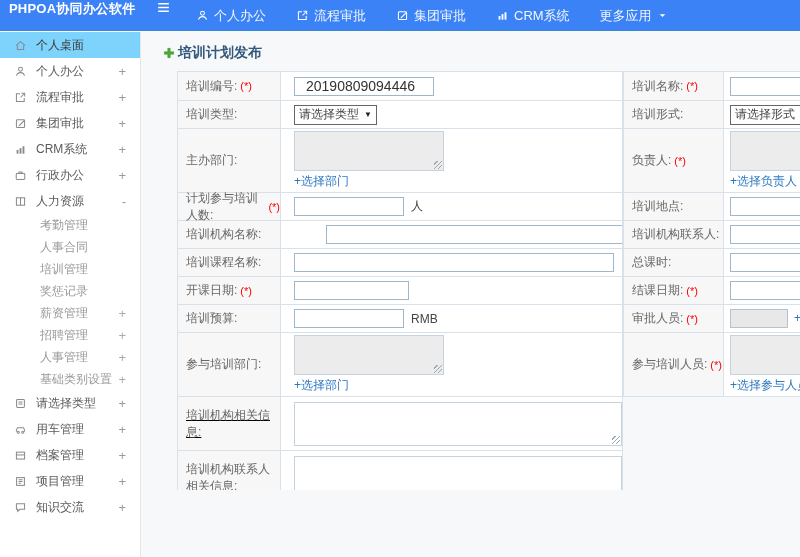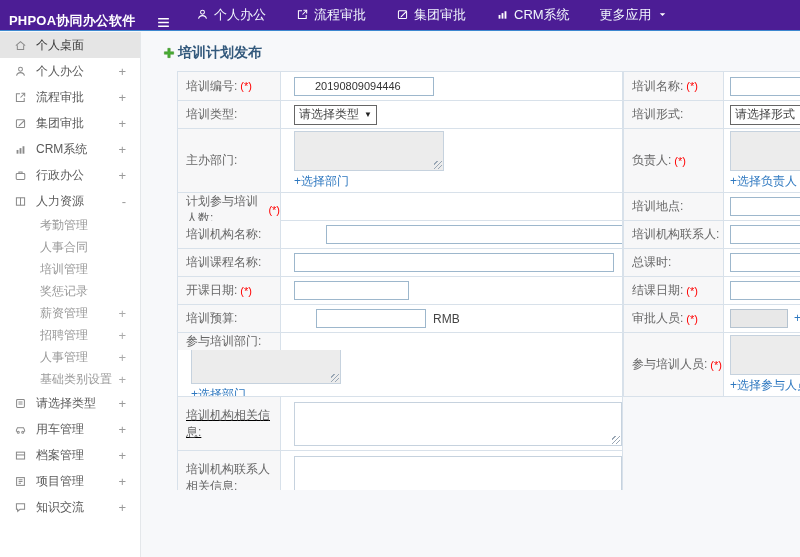--- a/index.html
+++ b/index.html
@@ -1,33 +1,33 @@
 <!DOCTYPE html>
 <html><head>
 <meta charset="utf-8">
 <style>
   * { margin:0; padding:0; box-sizing:border-box; }
   html,body { width:800px; height:557px; overflow:hidden; }
   body { font-family:"Liberation Sans","DejaVu Sans",sans-serif; background:#f7f8fa; position:relative; font-size:12px; }
   .icon svg { display:block; }
 
   
-  .navbar { height:31px; background:#4c1d95; border-bottom:1px solid #3d88cf; display:flex; align-items:flex-end; color:#fff; }
+  .navbar { height:31px; background:#3b82f6; border-bottom:1px solid #3d88cf; display:flex; align-items:flex-start; color:#fff; }
   .brand { width:148px; padding-left:9px; font-weight:bold; font-size:13px; white-space:nowrap; letter-spacing:.2px; }
   .hamburger { margin:0 10px 0 8px; color:#fff; cursor:pointer; }
   .nav-menu { display:flex; align-items:center; height:31px; }
   .nav-item { display:flex; align-items:center; gap:5px; padding:0 15px; height:31px; color:#f2f7fd; font-size:13px; cursor:pointer; white-space:nowrap; }
   .nav-item .icon { color:#fff; }
 
   
   .sidebar { position:absolute; top:32px; left:0; width:141px; height:525px; background:#fff; border-right:1px solid #e4e7ea; overflow:hidden; }
   .side-item { display:flex; align-items:center; height:26px; padding:0 14px; font-size:12px; color:#5a5a5a; cursor:pointer; }
   .side-item .icon { color:#8a8a8a; margin-right:9px; }
   .side-item .sfx { margin-left:auto; color:#9a9a9a; font-size:13px; }
-  .side-item.active { background:#e5e5e5; color:#3a3a3a; }
+  .side-item.active { background:#7dd3fc; color:#3a3a3a; }
   .side-sub { display:flex; align-items:center; height:22px; padding:0 14px 0 40px; font-size:12px; color:#999; cursor:pointer; }
   .side-sub .sfx { margin-left:auto; color:#aaa; font-size:13px; }
 
   
   .main { position:absolute; left:142px; top:32px; width:658px; height:458px; overflow:hidden;margin-left:9px; }
   .title-bar { display:flex; align-items:center; gap:3px; margin:12px 0 10px 12px; height:17px; }
   .title { font-size:14px; font-weight:bold; color:#33597c; }
 
   .form-area { display:flex; align-items:flex-start; margin-left:26px; }
   .ftable { border:1px solid #d8e1ea; background:#fff; flex:none; }
@@ -36,21 +36,21 @@
   .frow { display:flex; border-top:1px solid #d8e1ea; }
   .frow:first-child { border-top:none; }
   .lcell { background:#f7f7f8; color:#666; font-size:12px; display:flex; align-items:center; padding-left:8px; gap:3px; border-right:1px solid #d8e1ea; flex:none; }
   .left .lcell { width:103px; }
   .right .lcell { width:100px; }
   .fcell { background:#fff; flex:1; display:flex; align-items:center; padding-left:13px; overflow:hidden; }
   .right .fcell { padding-left:6px; }
   .fcell.col { flex-direction:column; align-items:flex-start; justify-content:center; gap:2px; }
   .req { color:#ff0000; font-size:11px; }
 
-  .inp { height:19px; border:1px solid #9db7cc; background:#fff; font-size:11px; padding:0 20px; color:#333; flex:none; }
+  .inp { height:19px; border:1px solid #9db7cc; background:#fff; font-size:14px; padding:0 11px; color:#333; flex:none; }
   .inp.gray { background:#e8e8e8; border-color:#b5c3d0; }
   .sel { height:20px; border:1px solid #666; background:#fff; display:inline-flex; align-items:center; font-size:12px; color:#444; padding:0 4px; cursor:pointer; }
   .sel::after { content:"▼"; font-size:8px; margin-left:5px; color:#222; }
   .box { border:1px solid #c6d2de; background:#ececec; position:relative; flex:none; }
   .box.white { background:#fff; }
   .box::after { content:""; position:absolute; right:1px; bottom:1px; width:8px; height:8px;
     background:repeating-linear-gradient(135deg, transparent 0 2px, #9aa7b5 2px 3px); }
   .lnk { color:#2e78c0; font-size:12px; white-space:nowrap; cursor:pointer; }
   .sfxtxt { margin-left:7px; font-size:12px; color:#444; white-space:nowrap; }
   .ml6 { margin-left:6px; }
@@ -304,21 +304,21 @@
         </div>
         <div class="frow" style="height: 64px;">
           <div class="lcell">
             <span>主办部门:</span>
           </div>
           <div class="fcell col">
             <div class="box" style="width: 150px; height: 40px;"></div>
             <span class="lnk">+选择部门</span>
           </div>
         </div>
-        <div class="frow" style="height: 28px; flex-direction: column;">
+        <div class="frow" style="height: 28px;">
           <div class="lcell">
             <span>计划参与培训人数:</span>
             <span class="req">(*)</span>
           </div>
           <div class="fcell">
             <input class="inp" style="width: 110px;">
             <span class="sfxtxt">人</span>
           </div>
         </div>
         <div class="frow" style="height: 28px; gap: 32px;">
@@ -339,30 +339,30 @@
         </div>
         <div class="frow" style="height: 28px;">
           <div class="lcell">
             <span>开课日期:</span>
             <span class="req">(*)</span>
           </div>
           <div class="fcell">
             <input class="inp" style="width: 115px;">
           </div>
         </div>
-        <div class="frow" style="height: 28px; gap: 22px;">
+        <div class="frow" style="height: 28px;">
           <div class="lcell">
             <span>培训预算:</span>
           </div>
           <div class="fcell">
             <input class="inp" style="width: 110px;">
             <span class="sfxtxt">RMB</span>
           </div>
         </div>
-        <div class="frow" style="height: 64px; flex-direction: column;">
+        <div class="frow" style="height: 64px;">
           <div class="lcell">
             <span>参与培训部门:</span>
           </div>
           <div class="fcell col">
             <div class="box" style="width: 150px; height: 40px;"></div>
             <span class="lnk">+选择部门</span>
           </div>
         </div>
         <div class="frow" style="height: 54px; text-decoration: underline;">
           <div class="lcell">

